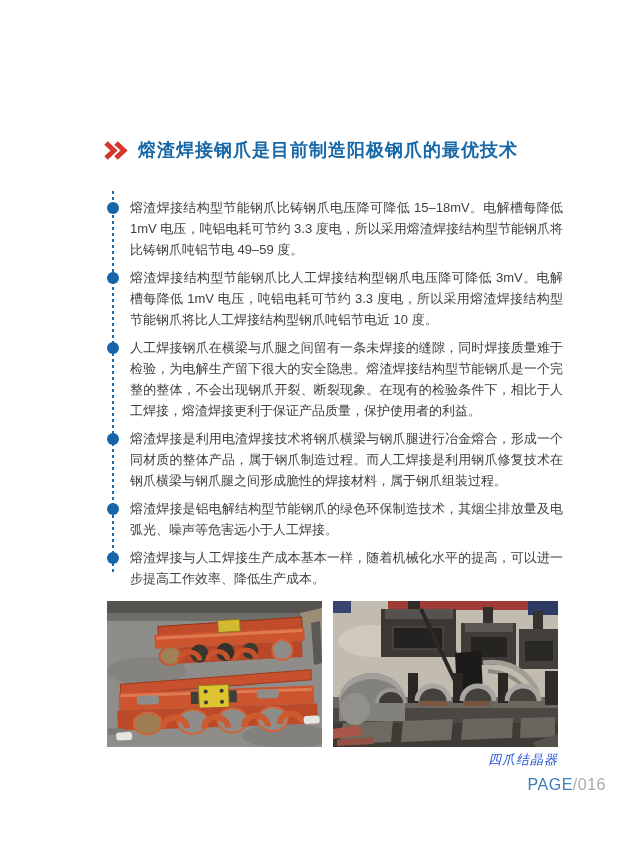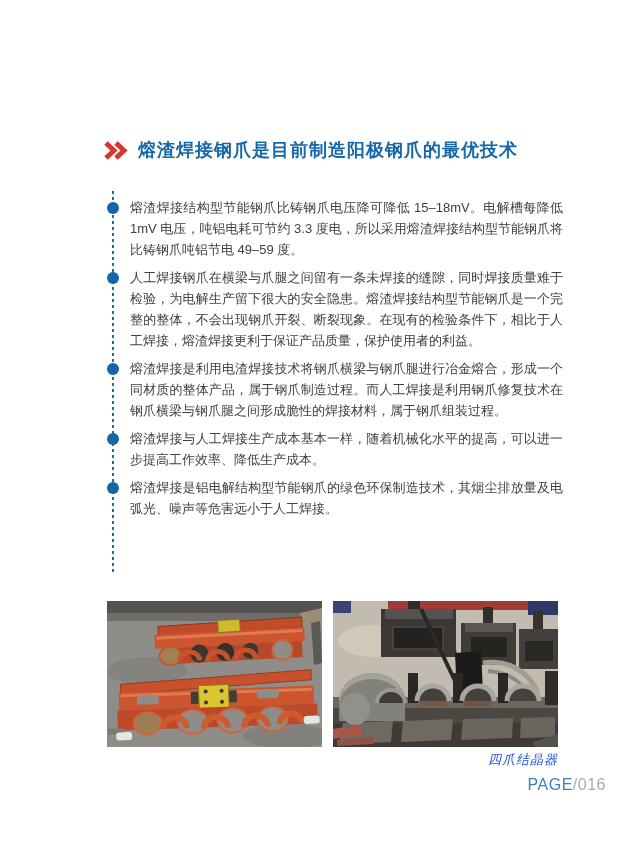--- a/index.html
+++ b/index.html
@@ -68,33 +68,37 @@
 
   <section class="bullets">
     <div class="timeline-line"></div>
 
     <div class="bullet-item">
       <span class="bullet-dot"></span>
       <span>熔渣焊接结构型节能钢爪比铸钢爪电压降可降低 15–18mV。电解槽每降低 1mV 电压，吨铝电耗可节约 3.3 度电，所以采用熔渣焊接结构型节能钢爪将比铸钢爪吨铝节电 49–59 度。</span>
     </div>
     <div class="bullet-item">
       <span class="bullet-dot"></span>
+      <span>熔渣焊接结构型节能钢爪比人工焊接结构型钢爪电压降可降低 3mV。电解槽每降低 1mV 电压，吨铝电耗可节约 3.3 度电，所以采用熔渣焊接结构型节能钢爪将比人工焊接结构型钢爪吨铝节电近 10 度。</span>
+    </div>
+    <div class="bullet-item">
+      <span class="bullet-dot"></span>
       <span>人工焊接钢爪在横梁与爪腿之间留有一条未焊接的缝隙，同时焊接质量难于检验，为电解生产留下很大的安全隐患。熔渣焊接结构型节能钢爪是一个完整的整体，不会出现钢爪开裂、断裂现象。在现有的检验条件下，相比于人工焊接，熔渣焊接更利于保证产品质量，保护使用者的利益。</span>
     </div>
     <div class="bullet-item">
       <span class="bullet-dot"></span>
       <span>熔渣焊接是利用电渣焊接技术将钢爪横梁与钢爪腿进行冶金熔合，形成一个同材质的整体产品，属于钢爪制造过程。而人工焊接是利用钢爪修复技术在钢爪横梁与钢爪腿之间形成脆性的焊接材料，属于钢爪组装过程。</span>
     </div>
     <div class="bullet-item">
       <span class="bullet-dot"></span>
+      <span>熔渣焊接是铝电解结构型节能钢爪的绿色环保制造技术，其烟尘排放量及电弧光、噪声等危害远小于人工焊接。</span>
+    </div>
+    <div class="bullet-item">
+      <span class="bullet-dot"></span>
       <span>熔渣焊接与人工焊接生产成本基本一样，随着机械化水平的提高，可以进一步提高工作效率、降低生产成本。</span>
-    </div>
-    <div class="bullet-item">
-      <span class="bullet-dot"></span>
-      <span>熔渣焊接是铝电解结构型节能钢爪的绿色环保制造技术，其烟尘排放量及电弧光、噪声等危害远小于人工焊接。</span>
     </div>
   </section>
 
   <div class="photos">
 
     <figure>
       <svg class="photo-left" viewBox="0 0 215 146">
 
         <rect x="0" y="0" width="215" height="146" fill="#8E8D89"></rect>
         <rect x="0" y="0" width="215" height="12" fill="#54534F"></rect>

